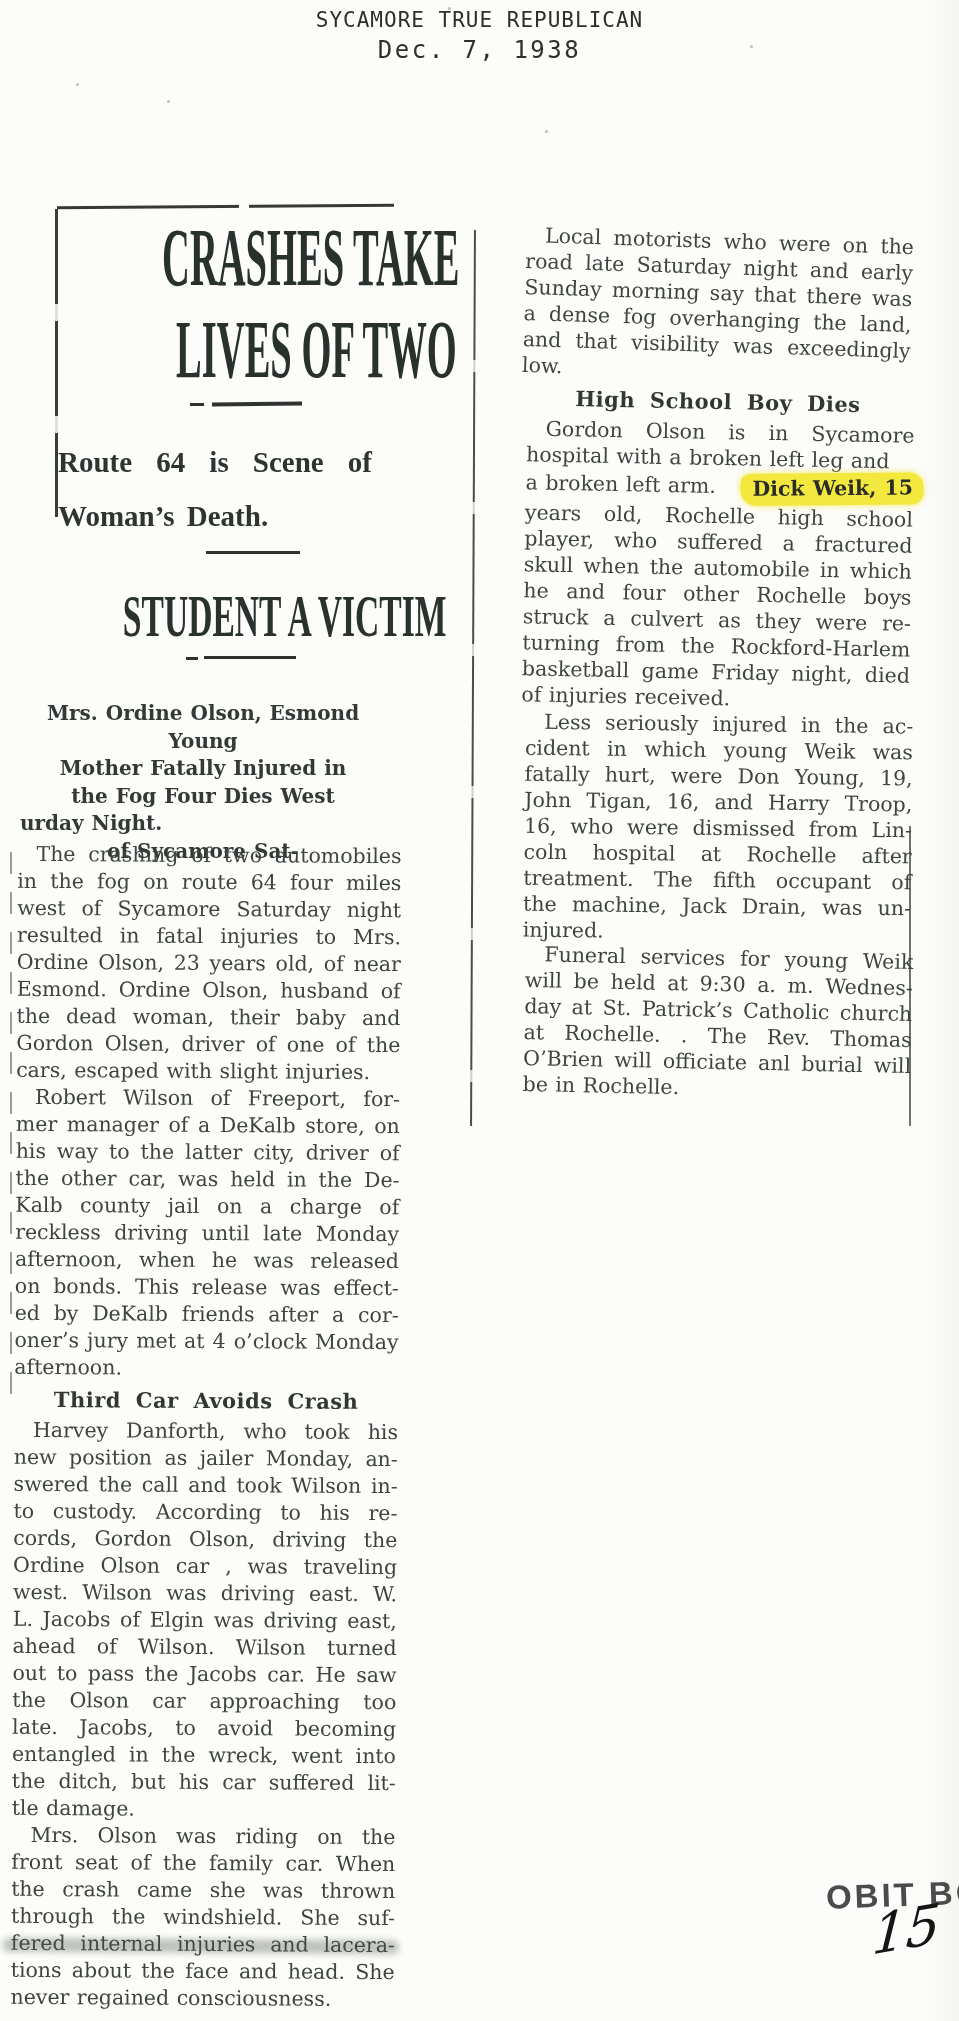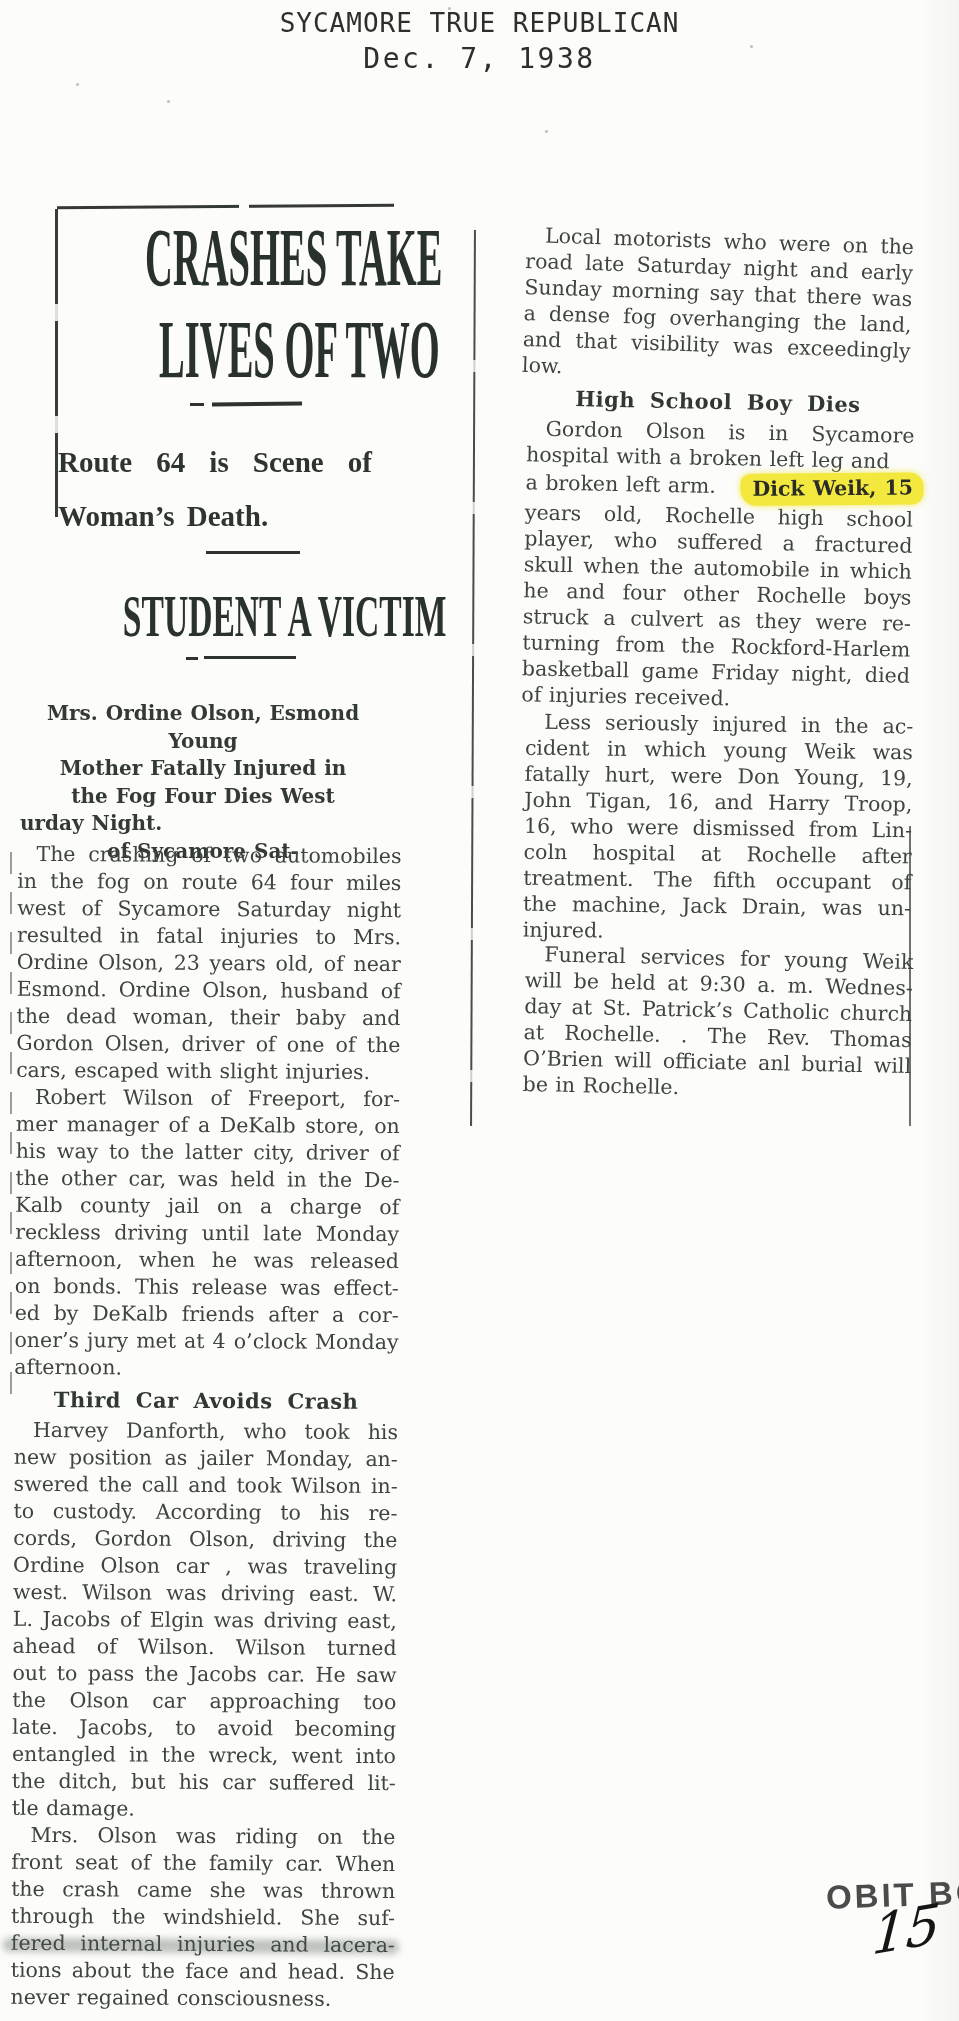--- a/index.html
+++ b/index.html
@@ -6,31 +6,31 @@
   .page {
     position:relative; width:959px; height:2021px; margin:0 auto;
     background: linear-gradient(to right, #fcfcfa 96%, #f4f4f1);
     overflow:hidden;
     font-family:"DejaVu Serif", serif;
     color:#3e4440;
   }
   
   .masthead { position:absolute; left:0; top:8px; width:100%; text-align:center;
     font-family:"DejaVu Sans Mono", monospace; color:#2e2e2c; }
-  .masthead .pub { font-size:26px; letter-spacing:1px; }
-  .masthead .date { font-size:28px; letter-spacing:2.5px; margin-top:4px; }
+  .masthead .pub { font-size:21px; letter-spacing:1px; }
+  .masthead .date { font-size:24px; letter-spacing:2.5px; margin-top:4px; }
 
   
   .hl-box-topline { position:absolute; left:57px; top:205px; width:337px; height:3px;
     background:linear-gradient(to right,#353936 0 54%, transparent 54% 57%, #353936 57% 100%);
     transform:rotate(-0.4deg); }
   .hl-box-leftline { position:absolute; left:55px; top:209px; width:3px; height:308px;
     background:repeating-linear-gradient(to bottom,#3a3e3b 0 95px, rgba(58,62,59,0.15) 95px 112px); }
   .headline { position:absolute; left:55px; top:212px; width:340px; text-align:center;
-    font-family:"Liberation Serif", serif; font-weight:bold; color:#29312d; }
+    font-family:"Liberation Serif", serif; font-weight:bold; color:#29312d;padding-left:17px; }
   .headline .hl1, .headline .hl2 { font-size:82px; line-height:92px; white-space:nowrap; }
   .headline .hl1 { transform:scaleX(0.47); }
   .headline .hl2 { transform:translateX(14px) scaleX(0.47); }
 
   .rule { position:absolute; background:#2f3330; }
   .rule-1a { left:190px; top:403px; width:14px; height:3px; }
   .rule-1b { left:212px; top:402px; width:90px; height:4px; transform:rotate(-0.6deg); }
   .rule-2  { left:206px; top:551px; width:94px; height:3px; }
   .rule-3a { left:186px; top:657px; width:12px; height:3px; }
   .rule-3b { left:204px; top:656px; width:92px; height:3px; }

